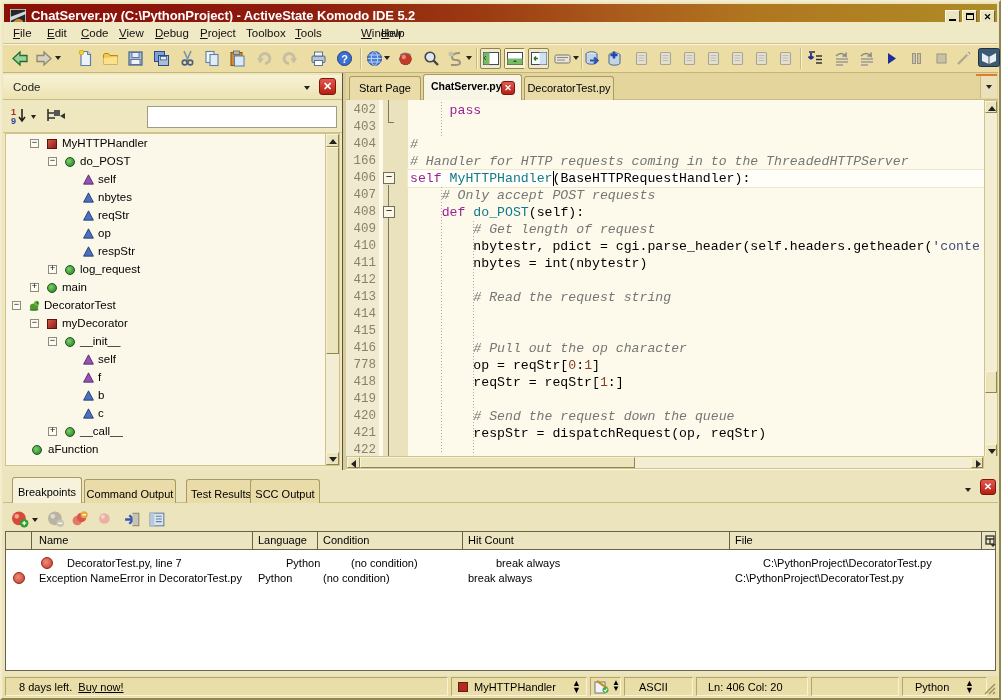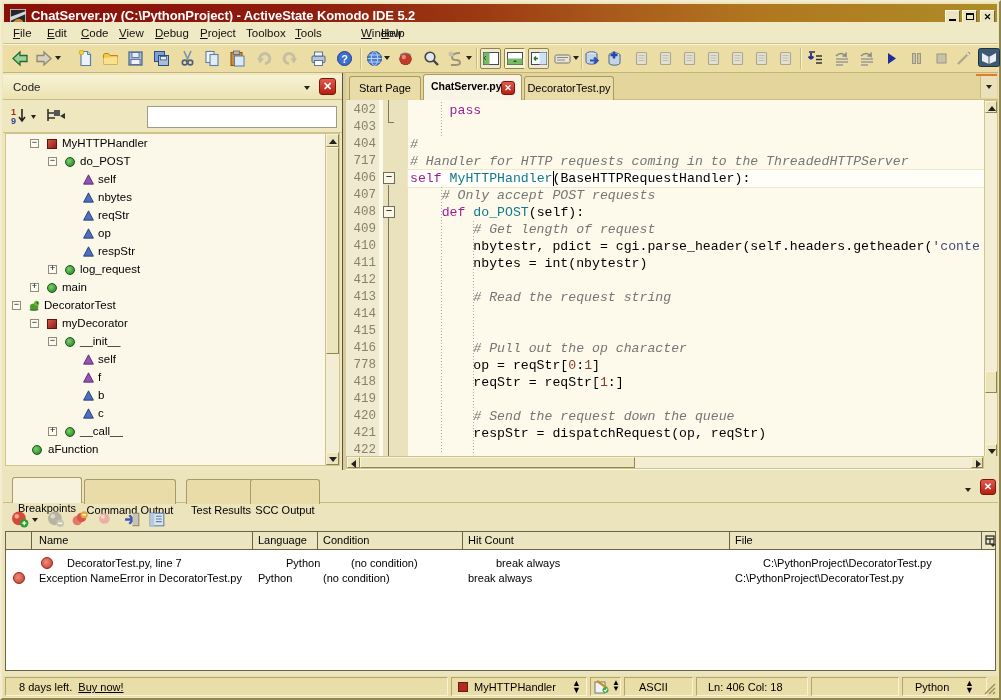--- a/index.html
+++ b/index.html
@@ -63,21 +63,21 @@
 .foldbox { position:absolute; left:0px; width:12px; height:12px; background:#faf7e7; border:1px solid #6e6e60;
   font-size:11px; line-height:9px; text-align:center; font-family:"Liberation Mono",monospace; }
 #ed-hsb { left:0; top:383px; width:638px; height:13px; background:#f3edd4; border:1px solid #cfc28a; }
 #ed-vsb { left:638px; top:27px; width:14px; height:356px; background:#f3edd4; border:1px solid #cfc28a; }
 .sbtn { position:absolute; background:#ece4bd; border:1px solid; border-color:#f8f4dc #8f854f #8f854f #f8f4dc; }
 
 
 #bottompane { left:3px; top:470px; width:995px; height:204px; background:#ece4bd; }
 #btabs { left:0; top:6px; width:995px; height:27px; border-bottom:1px solid #cabb80; }
 .btab { position:absolute; top:3px; height:24px; background:#e9dcA8; border:1px solid #a99a60; border-bottom:none;
-  font-size:11px; color:#000; padding-top:24px; text-align:center; border-radius:3px 3px 0 0; }
+  font-size:11px; color:#000; padding-top:8px; text-align:center; border-radius:3px 3px 0 0; }
 .btab.active { background:#f6f2dc; top:1px; height:26px; }
 #btoolbar { left:0; top:36px; width:995px; height:26px; }
 #btable { left:2px; top:61px; width:991px; height:140px; background:#fff; border:1px solid #6b6248; }
 #bthead { position:absolute; left:0; top:0; width:989px; height:18px; background:#ece5c2; border-bottom:1px solid #6b6248; font-size:11px; }
 .thc { position:absolute; top:2px; color:#000; }
 .tvline { position:absolute; top:0; width:1px; height:18px; background:#6b6248; }
 .brow { position:absolute; left:0; width:989px; height:18px; font-size:11px; color:#000; }
 .bdot { position:absolute; left:7px; top:3px; width:12px; height:12px; border-radius:50%;
   background:radial-gradient(circle at 4px 4px,#f08a7a,#c33a28); border:1px solid #8d2418;}
 
@@ -450,21 +450,21 @@
     <div class="abs" style="left:634px;top:3px;width:17px;height:22px;background:#eae1ba;border-left:1px solid #cabb80;">
         <div class="dd" style="left:5px;top:9px;"></div>
       </div>
     <div class="abs" style="left:630px;top:1px;width:21px;height:2px;background:#e07a30;"></div>
   </div>
   <div class="abs" id="ed-body">
     <div class="abs" id="ed-nums">
         <div class="num" style="top:2px;">402</div>
         <div class="num" style="top:19px;">403</div>
         <div class="num" style="top:36px;">404</div>
-        <div class="num" style="top:53px;">717</div>
+        <div class="num" style="top:53px;">166</div>
         <div class="num" style="top:70px;">406</div>
         <div class="num" style="top:87px;">407</div>
         <div class="num" style="top:104px;">408</div>
         <div class="num" style="top:121px;">409</div>
         <div class="num" style="top:138px;">410</div>
         <div class="num" style="top:155px;">411</div>
         <div class="num" style="top:172px;">412</div>
         <div class="num" style="top:189px;">413</div>
         <div class="num" style="top:206px;">414</div>
         <div class="num" style="top:223px;">415</div>
@@ -636,21 +636,21 @@
         <path d="M3 1 L13 8" stroke="#c89030" stroke-width="2.2"></path>
         <circle cx="11.5" cy="10" r="3" fill="#3fae3f"></circle>
         <path d="M10 10 l1.2 1.4 l2-2.8" stroke="#fff" stroke-width="1.1" fill="none"></path>
       </svg>
       <span class="abs" style="left:21px;top:2px;font-size:8px;line-height:6px;">▲<br>▼</span>
     </div>
   <div class="seg" style="left:621px;width:69px;">
       <span class="abs" style="left:14px;top:3px;">ASCII</span>
     </div>
   <div class="seg" style="left:693px;width:112px;">
-      <span class="abs" style="left:11px;top:3px;">Ln: 406 Col: 18</span>
+      <span class="abs" style="left:11px;top:3px;">Ln: 406 Col: 20</span>
     </div>
   <div class="seg" style="left:808px;width:88px;"></div>
   <div class="seg" style="left:899px;width:85px;">
       <span class="abs" style="left:12px;top:3px;">Python</span>
     <span class="abs" style="left:62px;top:2px;font-size:9px;line-height:7px;">▲<br>▼</span>
   </div>
   <svg class="abs" style="left:981px;top:7px;" width="12" height="12" viewBox="0 0 12 12">
       <path d="M11 1 L1 11 M11 5 L5 11 M11 9 L9 11" stroke="#9a8d58" stroke-width="1.4"></path>
     </svg>
 </div>

